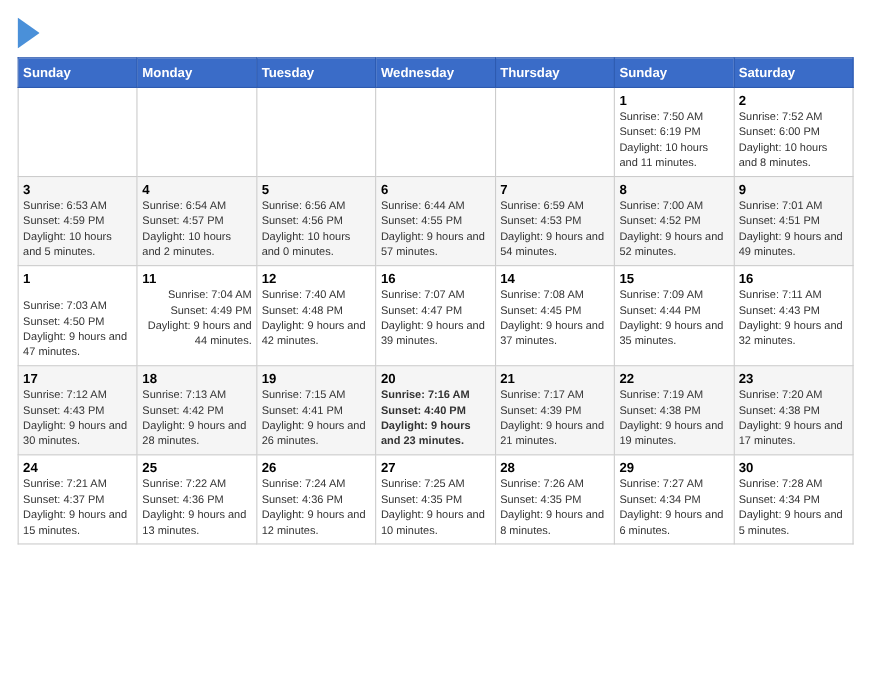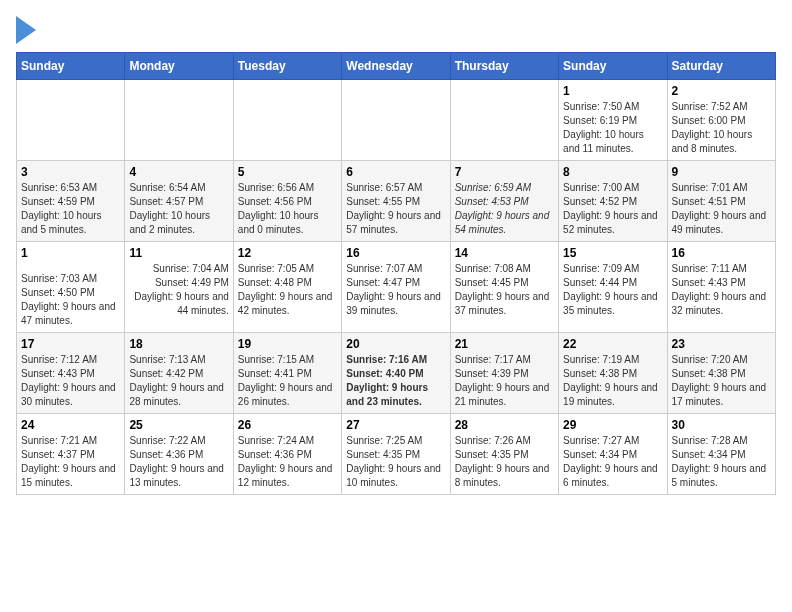--- a/index.html
+++ b/index.html
@@ -139,27 +139,27 @@
 Daylight: 10 hours and 2 minutes.</div>
         </td>
         <td>
           <div class="day-num">5</div>
           <div class="day-info" style="white-space: pre-line;">Sunrise: 6:56 AM
 Sunset: 4:56 PM
 Daylight: 10 hours and 0 minutes.</div>
         </td>
         <td>
           <div class="day-num">6</div>
-          <div class="day-info" style="white-space: pre-line;">Sunrise: 6:57 AM
+          <div class="day-info" style="white-space: pre-line;">Sunrise: 6:44 AM
 Sunset: 4:55 PM
 Daylight: 9 hours and 57 minutes.</div>
         </td>
         <td>
           <div class="day-num">7</div>
-          <div class="day-info" style="white-space: pre-line; font-style: italic;">Sunrise: 6:59 AM
+          <div class="day-info" style="white-space: pre-line;">Sunrise: 6:59 AM
 Sunset: 4:53 PM
 Daylight: 9 hours and 54 minutes.</div>
         </td>
         <td>
           <div class="day-num">8</div>
           <div class="day-info" style="white-space: pre-line;">Sunrise: 7:00 AM
 Sunset: 4:52 PM
 Daylight: 9 hours and 52 minutes.</div>
         </td>
         <td>
@@ -177,21 +177,21 @@
 Daylight: 9 hours and 47 minutes.</div>
         </td>
         <td>
           <div class="day-num">11</div>
           <div class="day-info" style="white-space: pre-line; text-align: right;">Sunrise: 7:04 AM
 Sunset: 4:49 PM
 Daylight: 9 hours and 44 minutes.</div>
         </td>
         <td>
           <div class="day-num">12</div>
-          <div class="day-info" style="white-space: pre-line;">Sunrise: 7:05 AM
+          <div class="day-info" style="white-space: pre-line;">Sunrise: 7:40 AM
 Sunset: 4:48 PM
 Daylight: 9 hours and 42 minutes.</div>
         </td>
         <td>
           <div class="day-num">16</div>
           <div class="day-info" style="white-space: pre-line;">Sunrise: 7:07 AM
 Sunset: 4:47 PM
 Daylight: 9 hours and 39 minutes.</div>
         </td>
         <td>

